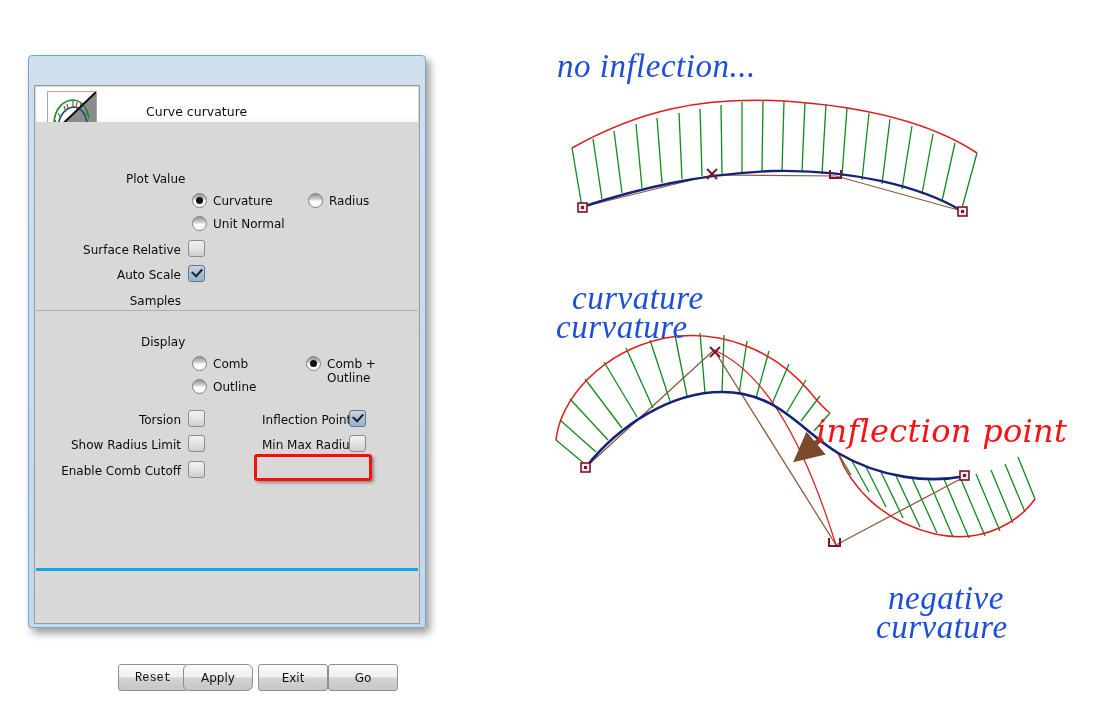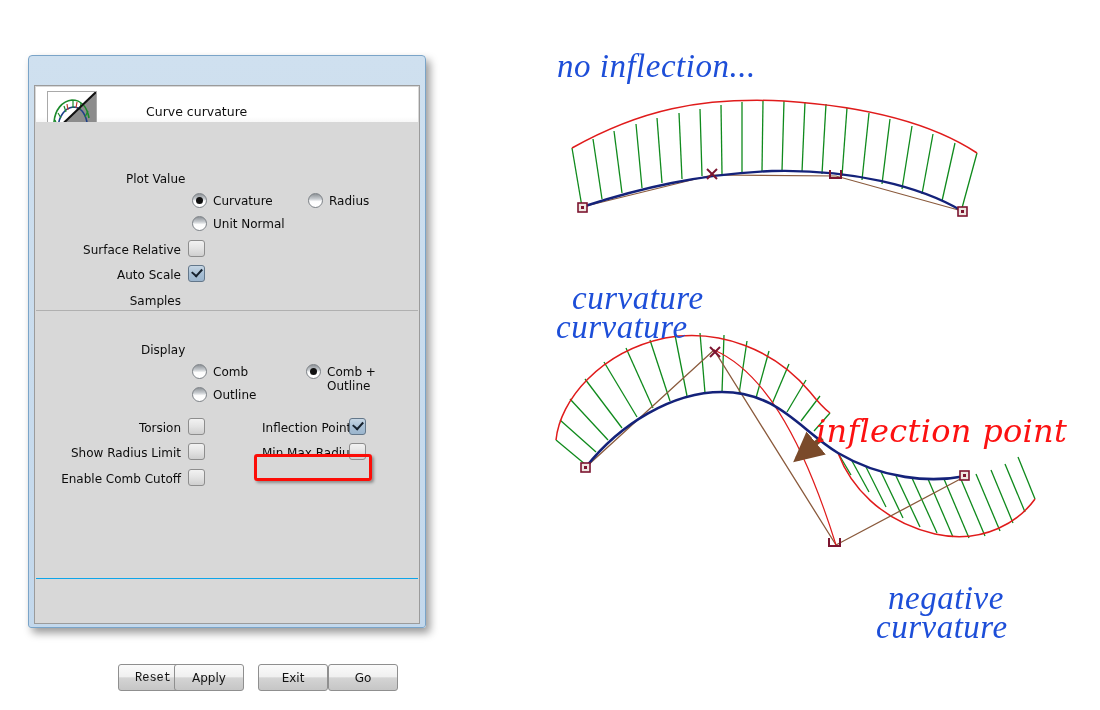--- a/index.html
+++ b/index.html
@@ -43,21 +43,21 @@
   #hdr{
     position:absolute;left:1px;top:1px;width:382px;height:52px;
     background:linear-gradient(to bottom,#ffffff 0%,#ffffff 58%,#e2e2e2 100%);
     border-bottom:1px solid #b6b6b6;box-sizing:border-box;text-align:center;
   }
   #hdr-thumb{position:absolute;left:11px;top:4px;width:48px;height:46px;border:1px solid #a9a9a9;}
   #hdr-label{position:absolute;left:110px;top:17px;font-size:12.5px;color:#101010;}
   
   .grp{position:absolute;left:1px;width:382px;background:#d8d8d8;box-sizing:border-box;}
   #grp1{top:36px;height:189px;border-bottom:1px solid #b0b0b0;}
-  #grp2{top:241px;height:252px;border-bottom:1px solid #0ea5e9;}
+  #grp2{top:233px;height:252px;border-bottom:3px solid #0ea5e9;}
   #grp3{top:493px;height:44px;}
   .glabel{position:absolute;font-size:12px;color:#0c0c0c;}
   .rowlabel{position:absolute;font-size:12px;color:#0c0c0c;text-align:right;}
   
   .radio{
     position:absolute;width:15px;height:15px;border-radius:50%;
     background:linear-gradient(to bottom,#8e9398 0%,#c9cdd1 38%,#fdfdfd 58%,#ffffff 100%);
     border:1px solid #7d8287;box-sizing:border-box;cursor:pointer;
   }
   .radio.on::after{
@@ -331,18 +331,18 @@
 
       <div class="rowlabel" style="left:10px;top:145px;width:135px;">Enable Comb Cutoff</div>
       <div class="cbox" style="left:152px;top:142px;"></div>
     </div>
 
     <div id="hl-box"></div>
 
     <div class="grp" id="grp3"></div>
 
     <div class="btn" style="left:83px;font-family:Liberation Mono, monospace;">Reset</div>
-    <div class="btn" style="left:139px;">Apply</div>
+    <div class="btn" style="left:148px;border-radius:6px;">Apply</div>
     <div class="btn" style="left:223px;">Exit</div>
     <div class="btn" style="left:293px;">Go</div>
 
   </div>
 </div>
 
 </body></html>

